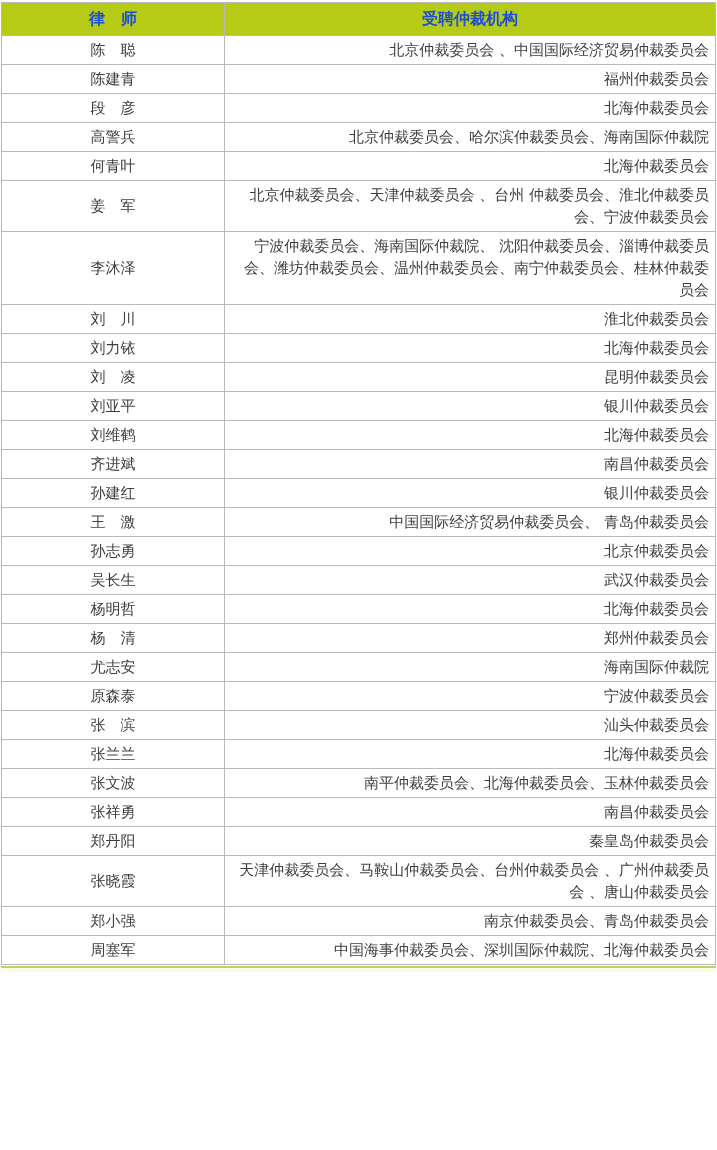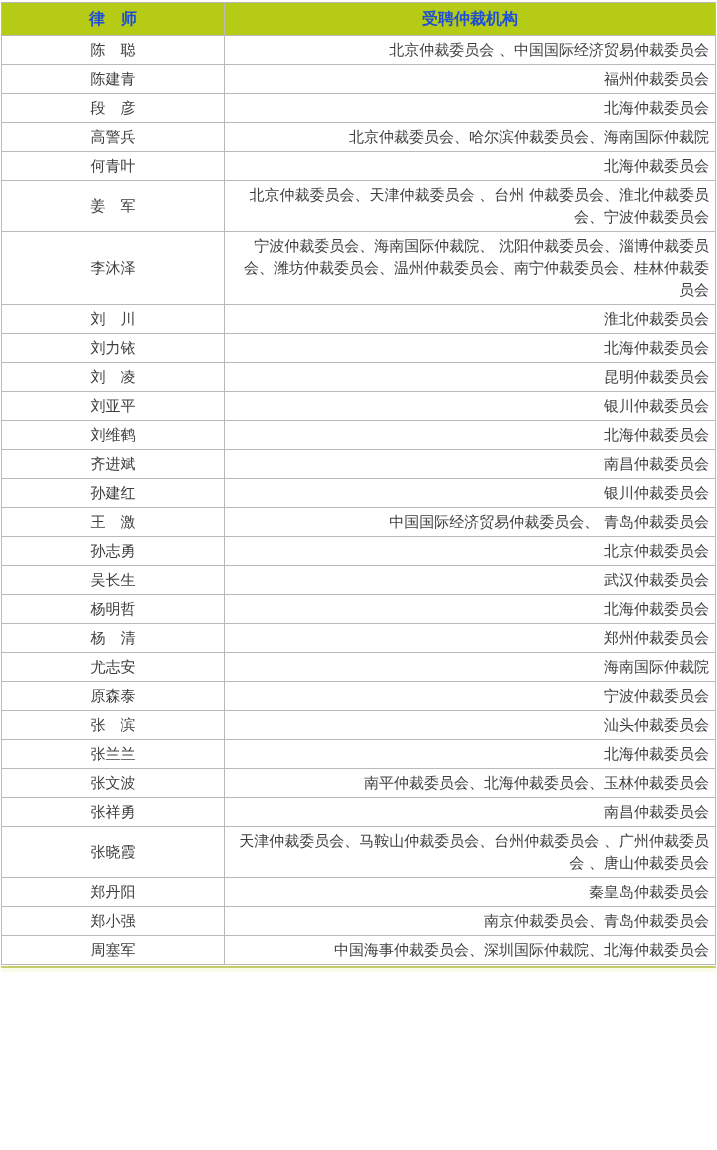--- a/index.html
+++ b/index.html
@@ -162,26 +162,26 @@
         </tr>
         <tr>
           <td class="name-cell">张文波</td>
           <td class="inst-cell">南平仲裁委员会、北海仲裁委员会、玉林仲裁委员会</td>
         </tr>
         <tr>
           <td class="name-cell">张祥勇</td>
           <td class="inst-cell">南昌仲裁委员会</td>
         </tr>
         <tr>
+          <td class="name-cell">郑丹阳</td>
+          <td class="inst-cell">秦皇岛仲裁委员会</td>
+        </tr>
+        <tr>
           <td class="name-cell">张晓霞</td>
           <td class="inst-cell">&nbsp;天津仲裁委员会、马鞍山仲裁委员会、台州仲裁委员会 、广州仲裁委员会 、唐山仲裁委员会</td>
-        </tr>
-        <tr>
-          <td class="name-cell">郑丹阳</td>
-          <td class="inst-cell">秦皇岛仲裁委员会</td>
         </tr>
         <tr>
           <td class="name-cell">郑小强</td>
           <td class="inst-cell">南京仲裁委员会、青岛仲裁委员会</td>
         </tr>
         <tr>
           <td class="name-cell">周塞军</td>
           <td class="inst-cell">中国海事仲裁委员会、深圳国际仲裁院、北海仲裁委员会</td>
         </tr>
       </tbody>

